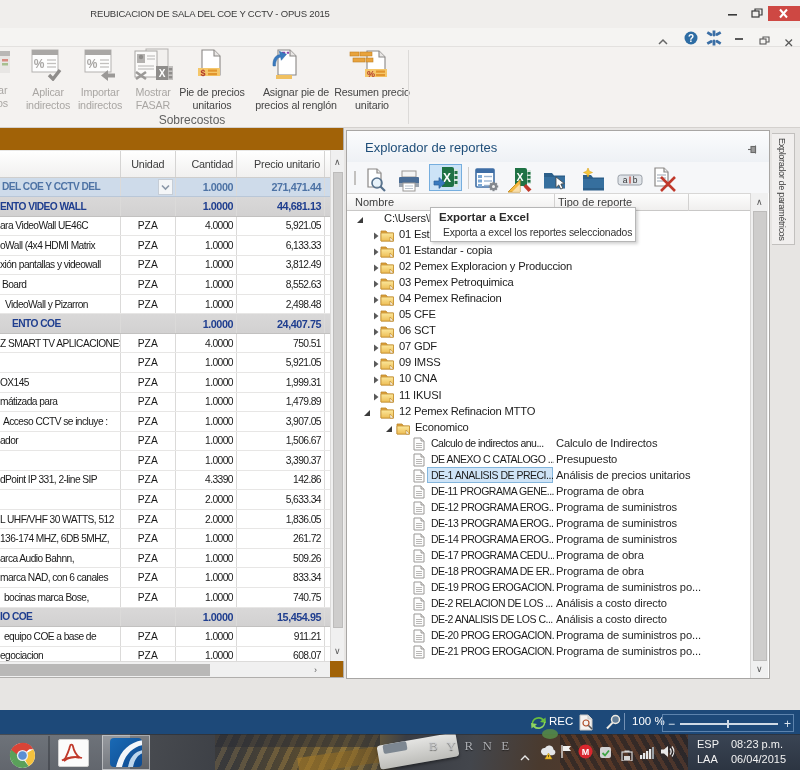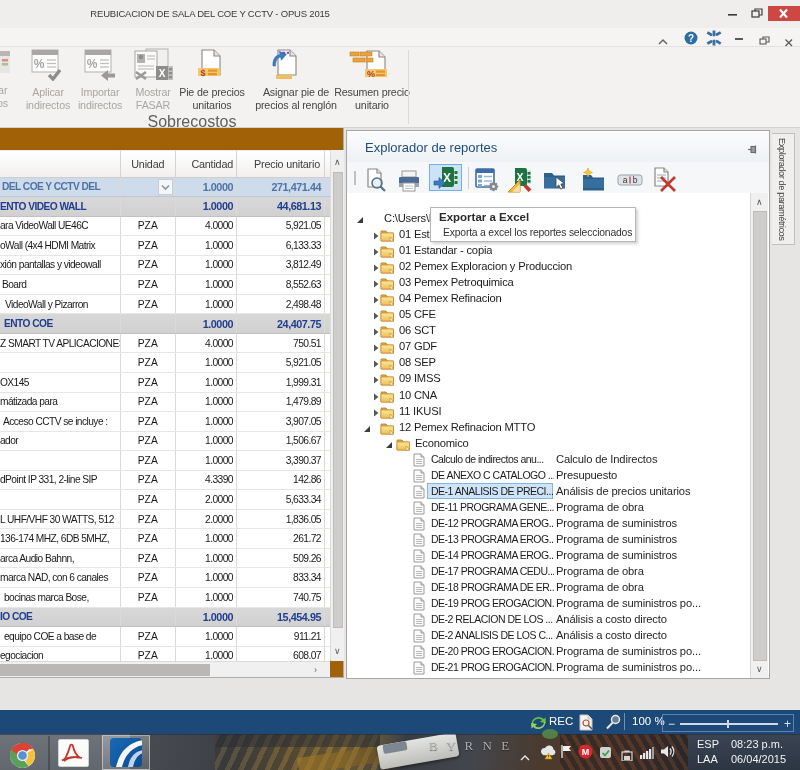--- a/index.html
+++ b/index.html
@@ -5,21 +5,21 @@
 html,body{width:800px;height:770px;overflow:hidden;}
 body{font-family:"Liberation Sans",sans-serif;position:relative;background:#e7e5e3;}
 .abs{position:absolute;}
 
 #titlebar{left:0;top:0;width:800px;height:28px;background:#f0eeec;}
 #titletext{left:0;width:420px;top:8px;text-align:center;font-size:9.5px;color:#3a3a3a;letter-spacing:-0.2px;}
 #qatrow{left:0;top:28px;width:800px;height:19px;background:#f5f4f2;border-bottom:1px solid #e3e1df;}
 #ribbon{left:0;top:47px;width:800px;height:81px;background:#f4f2f0;border-bottom:1px solid #d4d1ce;}
 .rblabel{font-size:10.7px;letter-spacing:-0.15px;line-height:12.5px;text-align:center;color:#464646;}
 .rblabel.dis{color:#a9a6a3;}
-#sobre{left:57px;top:113px;width:270px;text-align:center;font-size:16px;color:#606060;}
+#sobre{left:57px;top:113px;width:270px;text-align:center;font-size:12px;color:#606060;}
 
 #tbl{left:0;top:128px;width:344px;height:550px;background:#a16207;border-right:1px solid #b0aeac;border-bottom:1px solid #b0aeac;}
 #thead{left:0;top:22px;width:330px;height:27.5px;background:linear-gradient(#ffffff,#f1f0ef);border-bottom:1px solid #cfcecd;border-top:1px solid #e8e7e6;display:flex;font-size:10.8px;letter-spacing:-0.2px;color:#3c3c3c;}
 .hc{height:100%;border-right:1px solid #d5d4d3;display:flex;align-items:center;}
 #rows{left:0;top:49.5px;width:330px;height:483.5px;overflow:hidden;}
 .row{display:flex;height:19.55px;font-size:10.3px;border-bottom:1px solid #e7e6e5;background:#fff;color:#1a1a1a;}
 .c{height:100%;border-right:1px solid #dbdad9;display:flex;align-items:center;overflow:hidden;}
 .c1{width:121px;padding-left:2px;white-space:nowrap;letter-spacing:-0.55px;font-size:10.2px;}
 .c2{width:54.5px;justify-content:center;}
 .c3{width:61px;justify-content:flex-end;padding-right:2.5px;letter-spacing:-0.6px;}
@@ -242,21 +242,21 @@
         <div class="c c5"></div>
       </div>
 <div class="row">
         <div class="c c1" style="padding-left:5px;">VideoWall y Pizarron</div>
         <div class="c c2">PZA</div>
         <div class="c c3">1.0000</div>
         <div class="c c4">2,498.48</div>
         <div class="c c5"></div>
       </div>
 <div class="row cat">
-        <div class="c c1" style="padding-left:4px;">ENTO COE</div>
+        <div class="c c1" style="padding-left:12px;">ENTO COE</div>
         <div class="c c2"></div>
         <div class="c c3">1.0000</div>
         <div class="c c4">24,407.75</div>
         <div class="c c5"></div>
       </div>
 <div class="row">
         <div class="c c1" style="padding-left:0px;">Z SMART TV APLICACIONES</div>
         <div class="c c2">PZA</div>
         <div class="c c3">4.0000</div>
         <div class="c c4">750.51</div>
@@ -481,20 +481,26 @@
 <div class="abs" style="left:304px;top:36px;width:28px;height:26px;"><svg width="28" height="26" viewBox="0 0 28 26">
         <path d="M4 1 H13 L17 5 V19 H4 Z" fill="#fff" stroke="#8a8886" stroke-width="1.2"></path>
         <path d="M13 1 V5 H17" fill="#eee" stroke="#8a8886" stroke-width="1.2"></path>
         <g stroke="#aab4c0" stroke-width="1.2">
           <line x1="6" y1="8" x2="15" y2="8"></line>
           <line x1="6" y1="11" x2="15" y2="11"></line>
           <line x1="6" y1="14" x2="15" y2="14"></line>
         </g>
         <path d="M10 10 L24 24 M24 10 L10 24" stroke="#c0392b" stroke-width="2.6"></path>
       </svg></div>
+<div id="pcolh" class="abs">
+      <span class="abs" style="left:8px;top:2px;">Nombre</span>
+      <span class="abs" style="left:211px;top:2px;">Tipo de reporte</span>
+      <div class="abs" style="left:207px;top:0;width:1px;height:17px;background:#d2d1d0;"></div>
+      <div class="abs" style="left:341px;top:0;width:1px;height:17px;background:#d2d1d0;"></div>
+    </div>
 <div id="tree" class="abs">
 <div class="trow">
         <span class="abs" style="left:8px;top:4px;"><svg width="10" height="10">
             <path d="M8 2 V8 H2 Z" fill="#3c3c3c"></path>
           </svg></span>
         <span class="tname fn" style="left:37px;">C:\Users\ELEAZAR</span>
       </div>
 <div class="trow">
         <span class="abs" style="left:24px;top:4px;"><svg width="10" height="10">
             <path d="M3 1.5 L7.5 5 L3 8.5 Z" fill="#5a5a5a"></path>
@@ -623,37 +629,20 @@
             <path d="M1 5 h12.5 v8 h-12.5 z" fill="url(#gf)" stroke="#c69232" stroke-width="0.8"></path>
             <defs>
               <linearGradient id="gf" x1="0" y1="0" x2="0" y2="1">
                 <stop offset="0" stop-color="#fce89c"></stop>
                 <stop offset="1" stop-color="#edbd55"></stop>
               </linearGradient>
             </defs>
             <path d="M10 9 l3.5 4 h-3.5 z" fill="#fff" stroke="#b98426" stroke-width="0.6"></path>
           </svg></span>
         <span class="tname fn" style="left:52px;">07 GDF</span>
-      </div>
-<div class="trow">
-        <span class="abs" style="left:24px;top:4px;"><svg width="10" height="10">
-            <path d="M3 1.5 L7.5 5 L3 8.5 Z" fill="#5a5a5a"></path>
-          </svg></span>
-        <span class="abs" style="left:33px;top:1px;"><svg width="15" height="14" viewBox="0 0 15 14">
-            <path d="M1 3 h5 l1.5 2 h6 v8 h-12.5 z" fill="#e0a33e" stroke="#b98426" stroke-width="0.8"></path>
-            <path d="M1 5 h12.5 v8 h-12.5 z" fill="url(#gf)" stroke="#c69232" stroke-width="0.8"></path>
-            <defs>
-              <linearGradient id="gf" x1="0" y1="0" x2="0" y2="1">
-                <stop offset="0" stop-color="#fce89c"></stop>
-                <stop offset="1" stop-color="#edbd55"></stop>
-              </linearGradient>
-            </defs>
-            <path d="M10 9 l3.5 4 h-3.5 z" fill="#fff" stroke="#b98426" stroke-width="0.6"></path>
-          </svg></span>
-        <span class="tname fn" style="left:52px;">08 SEP</span>
       </div>
 <div class="trow">
         <span class="abs" style="left:24px;top:4px;"><svg width="10" height="10">
             <path d="M3 1.5 L7.5 5 L3 8.5 Z" fill="#5a5a5a"></path>
           </svg></span>
         <span class="abs" style="left:33px;top:1px;"><svg width="15" height="14" viewBox="0 0 15 14">
             <path d="M1 3 h5 l1.5 2 h6 v8 h-12.5 z" fill="#e0a33e" stroke="#b98426" stroke-width="0.8"></path>
             <path d="M1 5 h12.5 v8 h-12.5 z" fill="url(#gf)" stroke="#c69232" stroke-width="0.8"></path>
             <defs>
               <linearGradient id="gf" x1="0" y1="0" x2="0" y2="1">

